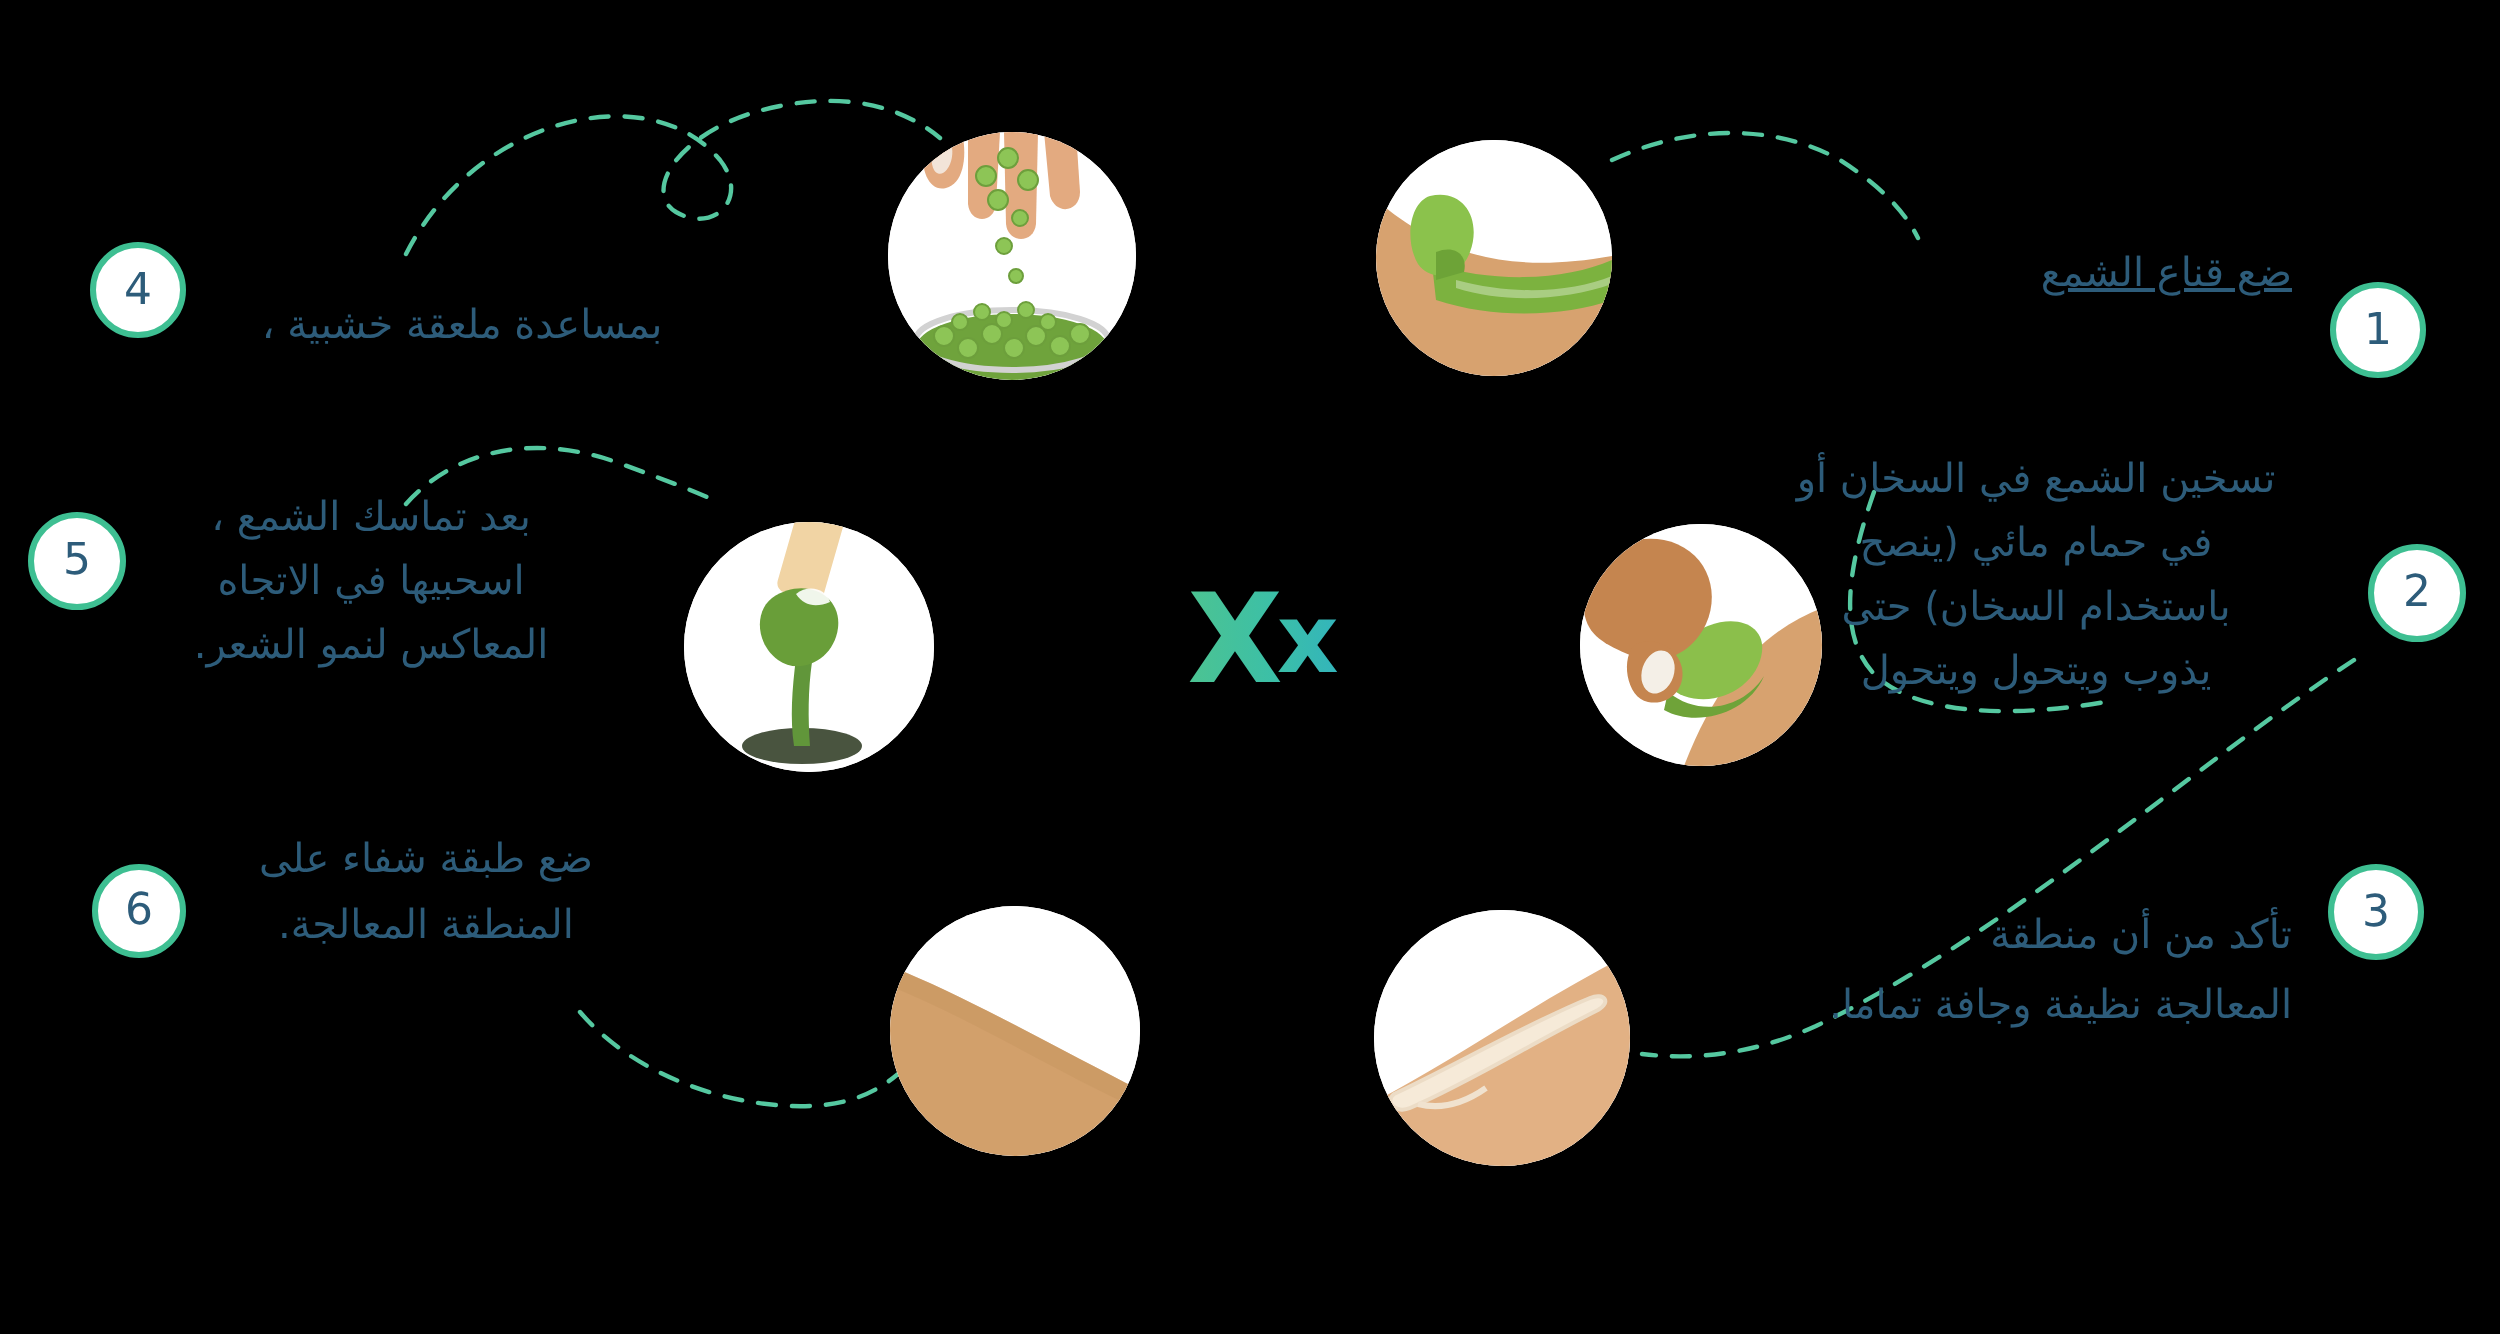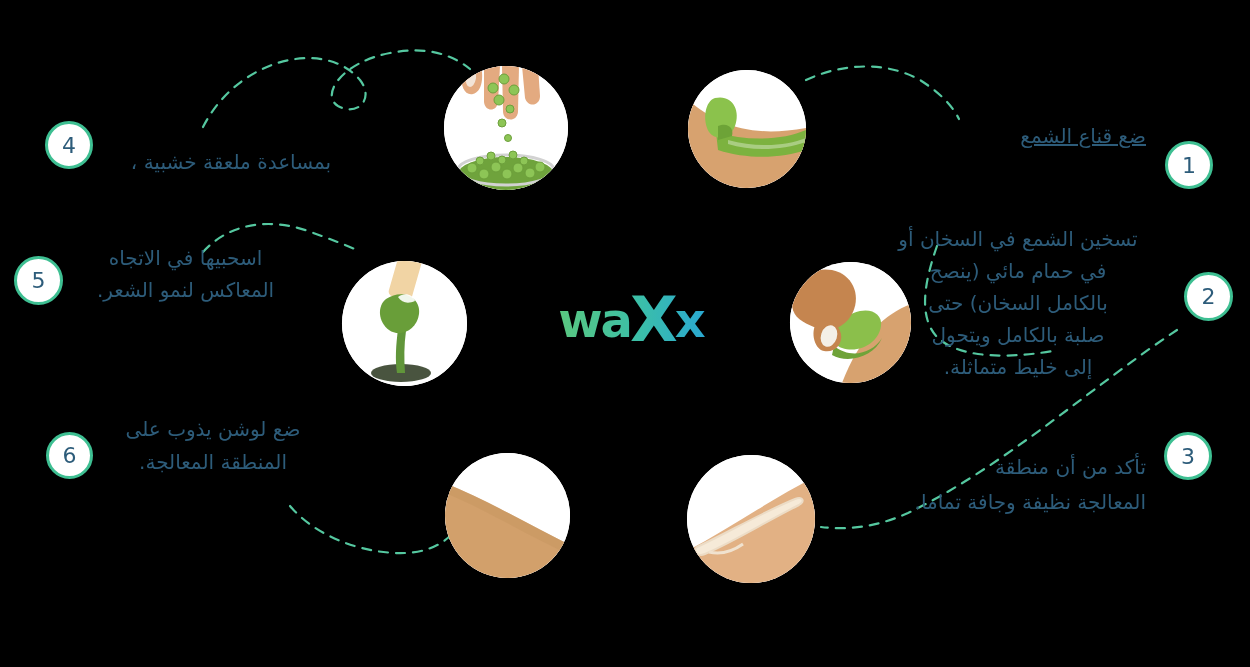--- a/index.html
+++ b/index.html
@@ -48,21 +48,20 @@
       <path d="M 203,127 C 238,58 325,38 360,80 C 375,99 357,117 338,106 C 320,95 342,62 390,53 C 425,46 452,54 470,69"></path>
       <path d="M 806,80 C 845,62 888,62 920,80 C 942,94 953,107 959,119"></path>
       <path d="M 937,246 C 924,283 918,318 938,338 C 962,360 1016,358 1058,350"></path>
       <path d="M 1177,330 C 1098,382 1002,468 908,513 C 875,528 845,530 821,527"></path>
       <path d="M 290,506 C 312,532 352,551 395,553 C 420,554 436,548 449,537"></path>
       <path d="M 203,252 C 228,224 268,217 308,231 C 330,239 346,245 359,251"></path>
     </g>
   </svg>
 
   <div class="logo">
-    <span class="lg-sm">wa</span>
     <span class="lg-big">X</span>
     <span class="lg-sm">x</span>
   </div>
 
   <div class="photo-circle" style="left:444px;top:66px;width:124px;height:124px;">
     <svg viewBox="0 0 124 124">
       <rect width="124" height="124" fill="#ffffff"></rect>
       <ellipse cx="62" cy="108" rx="48" ry="17" fill="#6fa33c"></ellipse>
       <ellipse cx="62" cy="104" rx="48" ry="15" fill="none" stroke="#d2d2d2" stroke-width="3"></ellipse>
       <g fill="#8dc556" stroke="#6d9f3c" stroke-width="1">
@@ -170,37 +169,37 @@
     <span>6</span>
   </div>
 
   <div class="step-text t-right" dir="rtl" style="top:121px;right:104px;width:220px;line-height:31px;text-decoration:underline;">
     <div class="line">ضع قناع الشمع</div>
   </div>
 
   <div class="step-text t-right" dir="rtl" style="top:223px;right:72px;width:320px;line-height:32px;text-align:center;">
     <div class="line">تسخين الشمع في السخان أو</div>
     <div class="line">في حمام مائي (ينصح</div>
-    <div class="line">بالكامل السخان) حتى</div>
-    <div class="line">صلبة بالكامل ويتحول</div>
-    <div class="line">إلى خليط متماثلة.</div>
+    <div class="line">باستخدام السخان) حتى</div>
+    <div class="line">يذوب ويتحول ويتحول</div>
   </div>
 
   <div class="step-text t-right" dir="rtl" style="top:450px;right:104px;width:330px;line-height:35px;">
     <div class="line">تأكد من أن منطقة</div>
     <div class="line">المعالجة نظيفة وجافة تماما.</div>
   </div>
 
   <div class="step-text t-center" dir="rtl" style="top:113px;left:108px;width:246px;line-height:35px;margin-top:32px;">
     <div class="line">بمساعدة ملعقة خشبية ،</div>
   </div>
 
   <div class="step-text t-center" dir="rtl" style="top:242px;left:78px;width:215px;line-height:32px;">
+    <div class="line">بعد تماسك الشمع ،</div>
     <div class="line">اسحبيها في الاتجاه</div>
     <div class="line">المعاكس لنمو الشعر.</div>
   </div>
 
   <div class="step-text t-center" dir="rtl" style="top:413px;left:108px;width:210px;line-height:33px;">
-    <div class="line">ضع لوشن يذوب على</div>
+    <div class="line">ضع طبقة شفاء على</div>
     <div class="line">المنطقة المعالجة.</div>
   </div>
 
 </div>
 
 </body></html>

